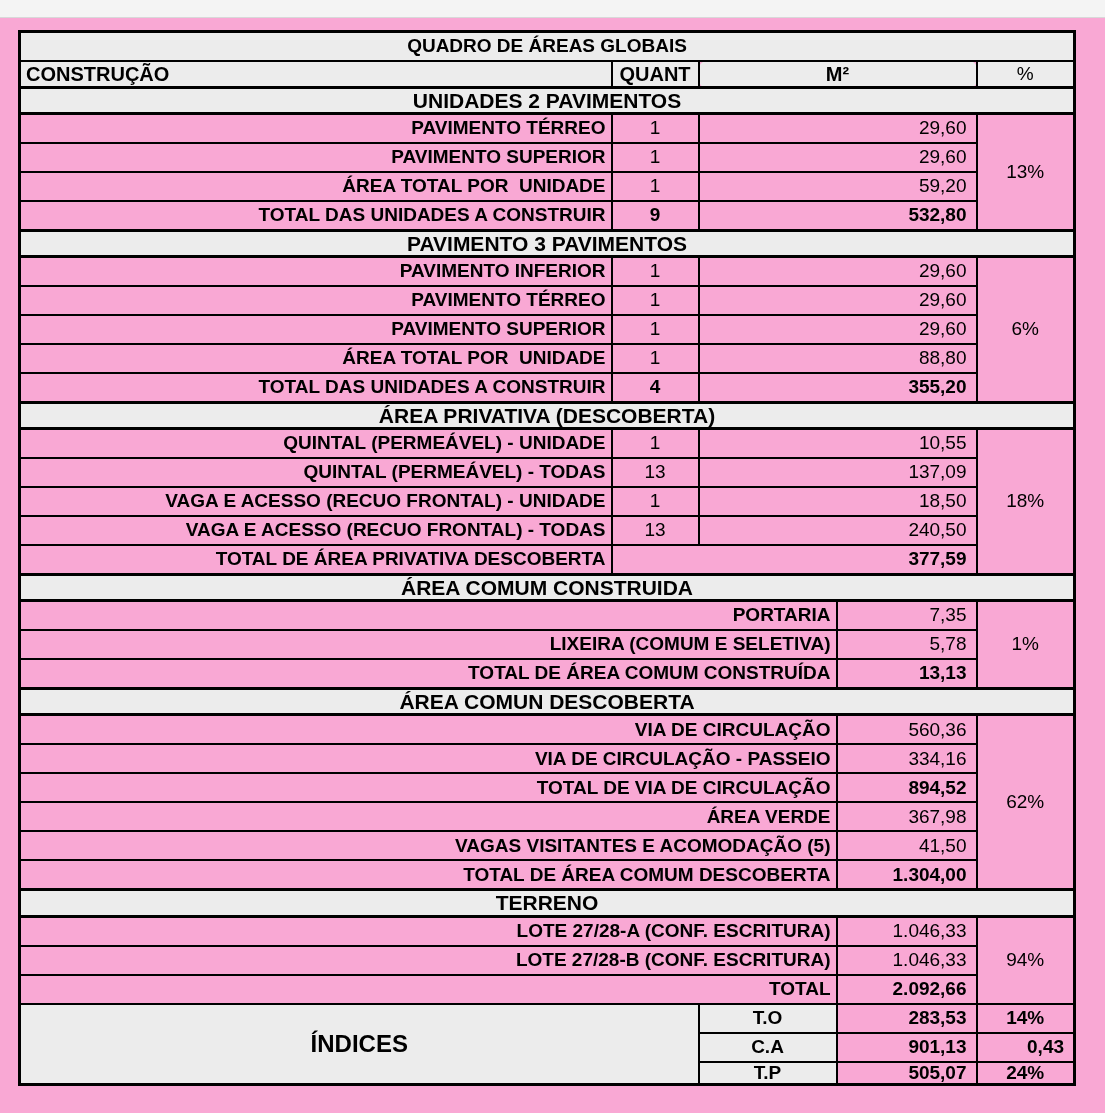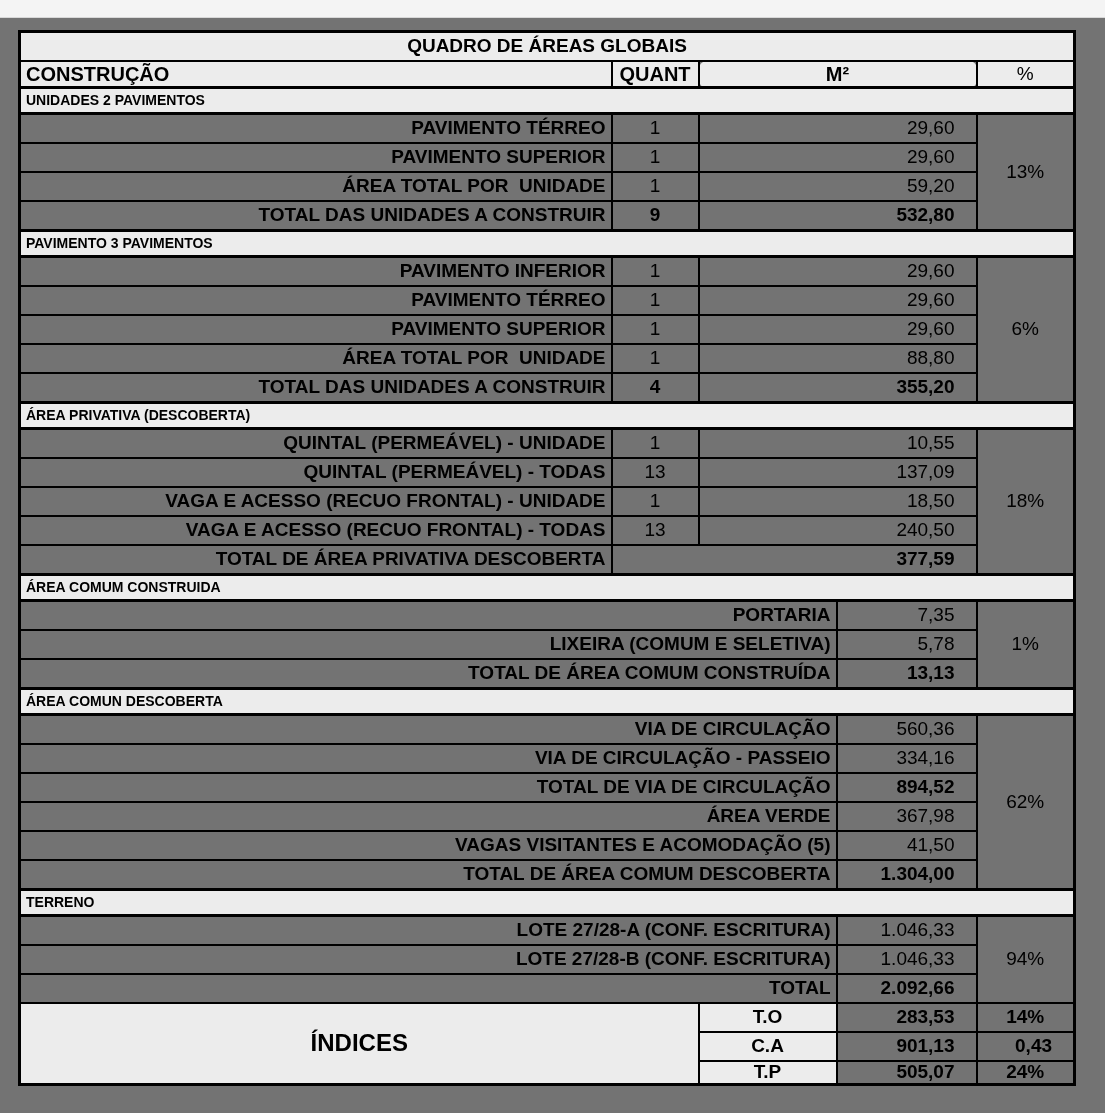--- a/index.html
+++ b/index.html
@@ -1,17 +1,17 @@
 <!DOCTYPE html>
 <html><head>
 <meta charset="utf-8">
 <style>
   html,body{margin:0;padding:0;}
   .page{
-    position:relative; width:1105px; height:1113px; background:#737373;
+    position:relative; width:1105px; height:1113px; background:#f9a8d4;
     overflow:hidden; font-family:"Liberation Sans", sans-serif; color:#000;
   }
   .top-strip{
     position:absolute; top:0; left:0; width:1105px; height:17px;
     background:#f4f4f4; border-bottom:1px solid #d8d8d8;
   }
   table.areas{
     position:absolute; left:18px; top:30px; width:1055px;
     border-collapse:collapse; table-layout:fixed;
     border:3px solid #000;
@@ -24,26 +24,26 @@
   .title-cell{
     font-weight:bold; text-align:center; font-size:20px; height:21px;
     border-bottom-width:3px;
   }
   .colhead td{ font-weight:bold; font-size:20px; height:24px; border-bottom-width:3px;margin-left:43px; }
   .cons-h{ text-align:left; }
   .quant-h{ text-align:center; border-left-width:3px; border-right-width:3px; }
   .m2-h{ text-align:center;border-radius:8px; }
   .colhead td.pct-h{ font-weight:normal; text-align:center; font-size:19px; }
   td.sec{
-    font-weight:bold; text-align:left; height:23px; font-size:14px;
+    font-weight:bold; text-align:center; height:23px; font-size:21px;
     border-top-width:3px; border-bottom-width:3px;margin-top:13px;
   }
   td.lbl{ text-align:right; white-space:pre-wrap;font-weight:bold; }
   td.qty{ text-align:center; }
-  td.num{ text-align:right; padding-right:21px; }
+  td.num{ text-align:right; padding-right:9px; }
   td.pct{ text-align:center; }
   .b{ font-weight:bold; }
   td.idx-label{ text-align:center; font-size:24px; font-weight:bold; }
   td.idx-name{ text-align:center; font-weight:bold;margin-left:28px; }
   tr.short td{ height:17px; }
   .watermark{
     position:absolute; left:570px; top:1066px; z-index:5;
     font-size:19px; color:#1f1f1f; white-space:nowrap;
     text-shadow: 0 0 3px #fff, 0 0 3px #fff, 1px 1px 0 #fff, -1px -1px 0 #fff;
   }

